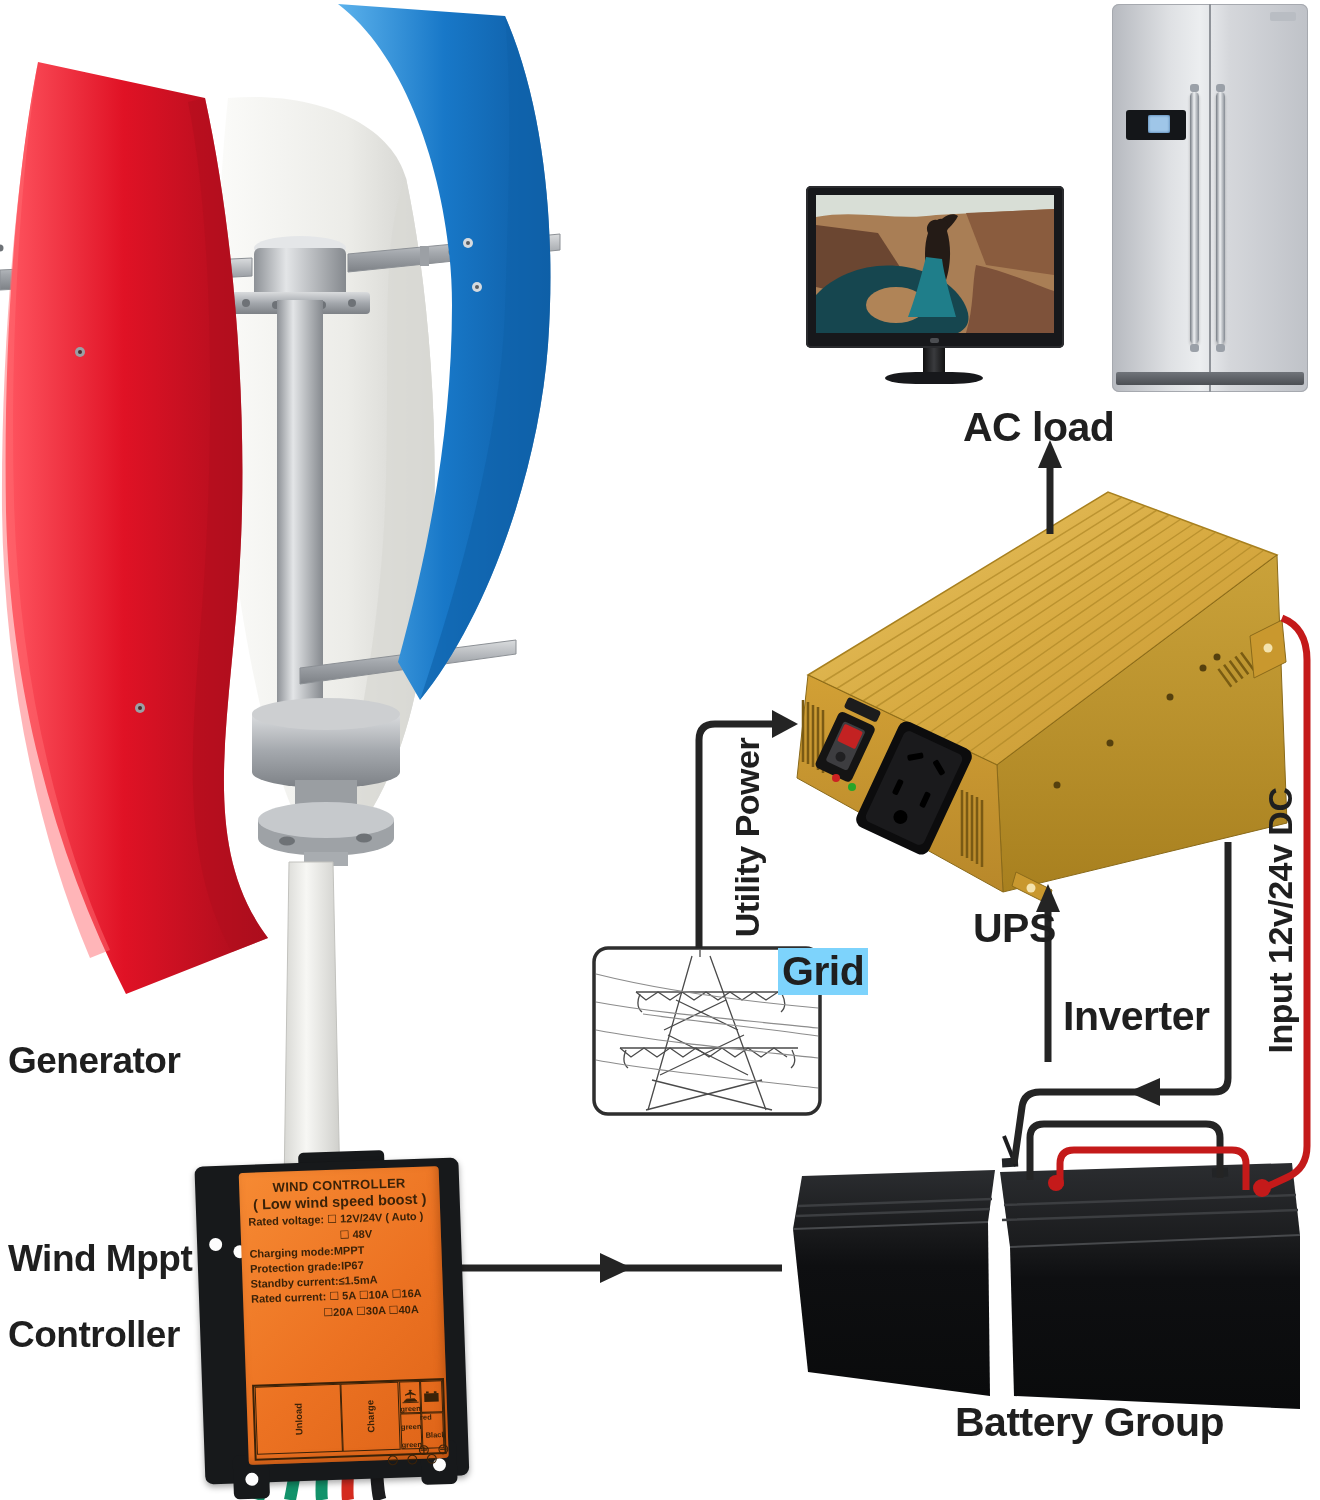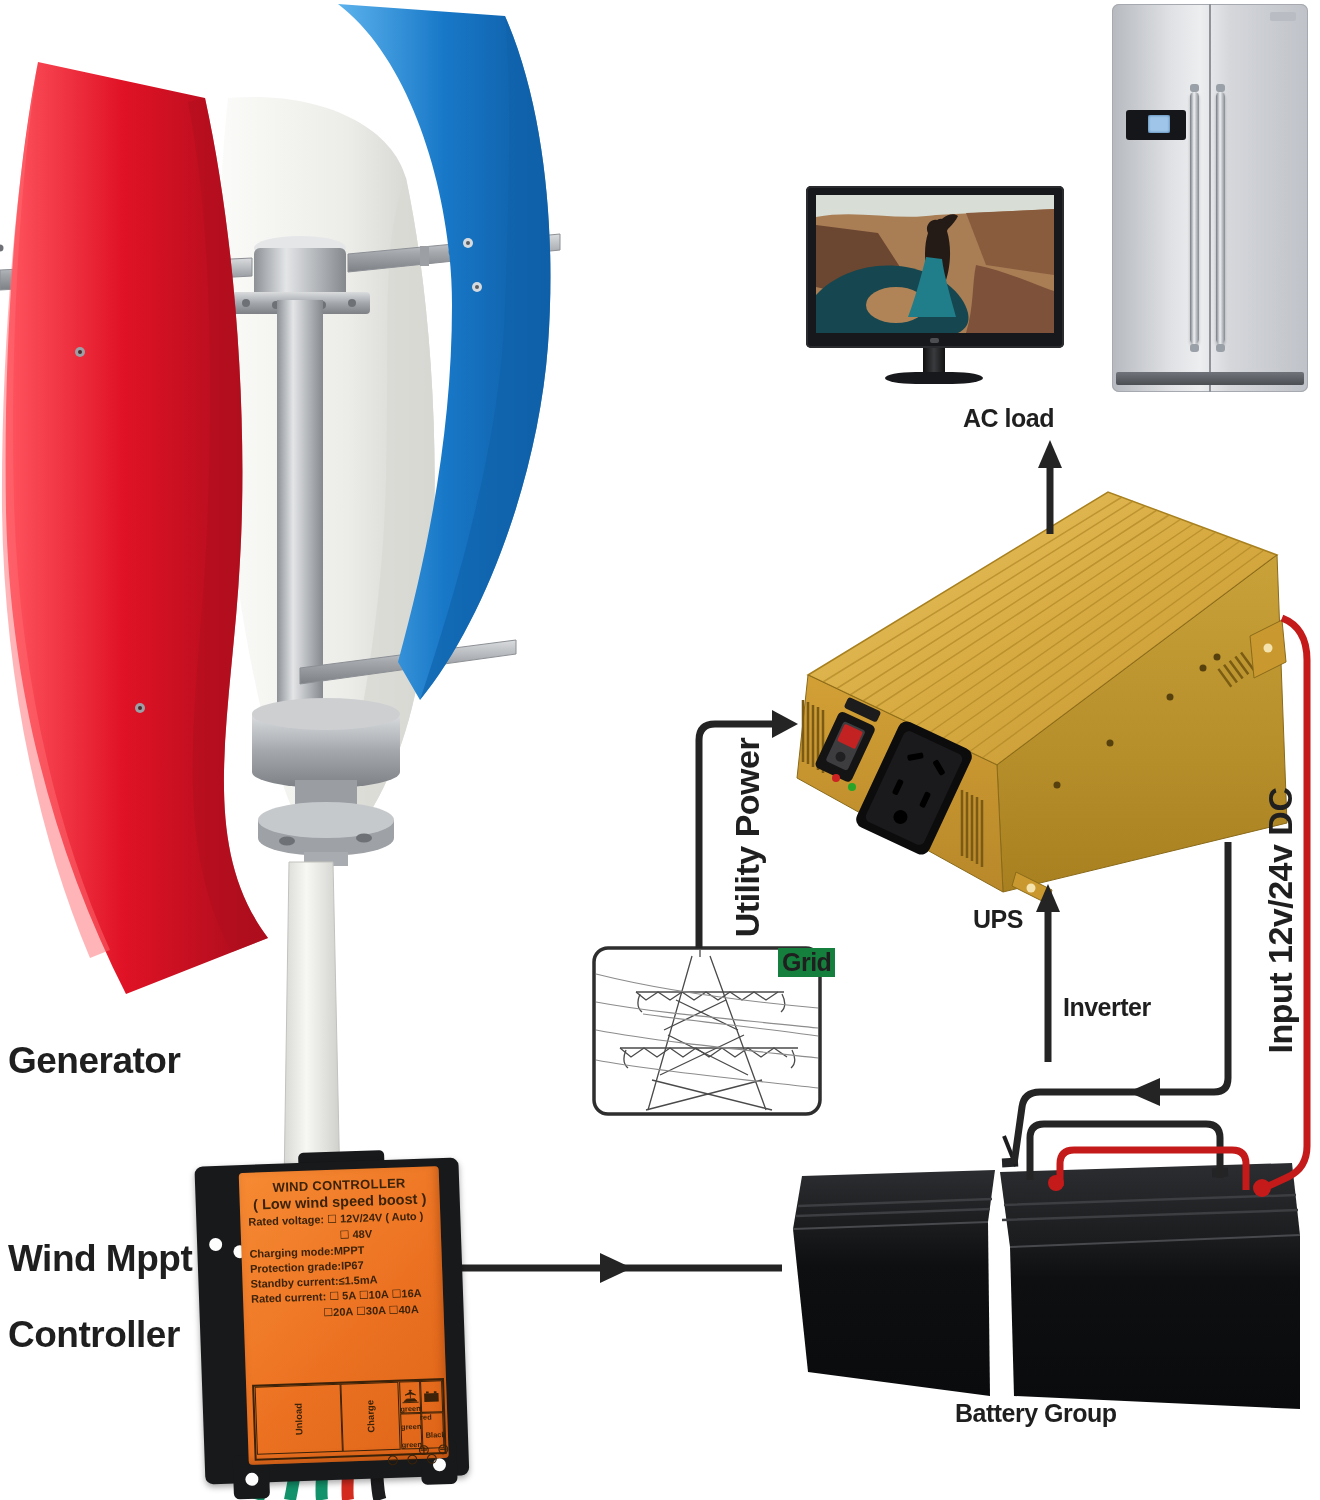--- a/index.html
+++ b/index.html
@@ -4,23 +4,23 @@
 <style>
   html,body{margin:0;padding:0;background:#ffffff;}
   .canvas{position:relative;width:1320px;height:1500px;background:#fff;overflow:hidden;
           font-family:"Liberation Sans","DejaVu Sans",sans-serif;}
   svg{display:block;}
   #scene{position:absolute;left:0;top:0;z-index:1;}
 
   
   .lbl{position:absolute;color:#1f1f1f;font-weight:700;font-size:37px;letter-spacing:-0.5px;
        white-space:nowrap;z-index:6;}
-  .lbl.small{font-size:25px;}
+  .lbl.small{font-size:41px;}
   .rot{transform:rotate(-90deg);text-align:center;}
-  .grid-lbl{background:#15803d;padding:0 4px;}
+  .grid-lbl{background:#7dd3fc;padding:0 4px;}
 
   
   .monitor{position:absolute;left:806px;top:186px;width:258px;height:198px;z-index:2;}
   .mon-bezel{position:absolute;left:0;top:0;width:258px;height:162px;background:#17181b;
              border-radius:5px;box-shadow:inset 0 0 0 2px #2a2b2e;}
   .mon-screen{position:absolute;left:10px;top:9px;width:238px;height:138px;background:#555;overflow:hidden;}
   .mon-neck{position:absolute;left:117px;top:162px;width:22px;height:26px;background:linear-gradient(90deg,#0f0f10,#3a3b3e,#111);}
   .mon-base{position:absolute;left:79px;top:186px;width:98px;height:12px;background:#17181b;border-radius:50%/80%;}
   .mon-dot{position:absolute;left:124px;top:152px;width:9px;height:5px;background:#4c4e52;border-radius:2px;}
 

